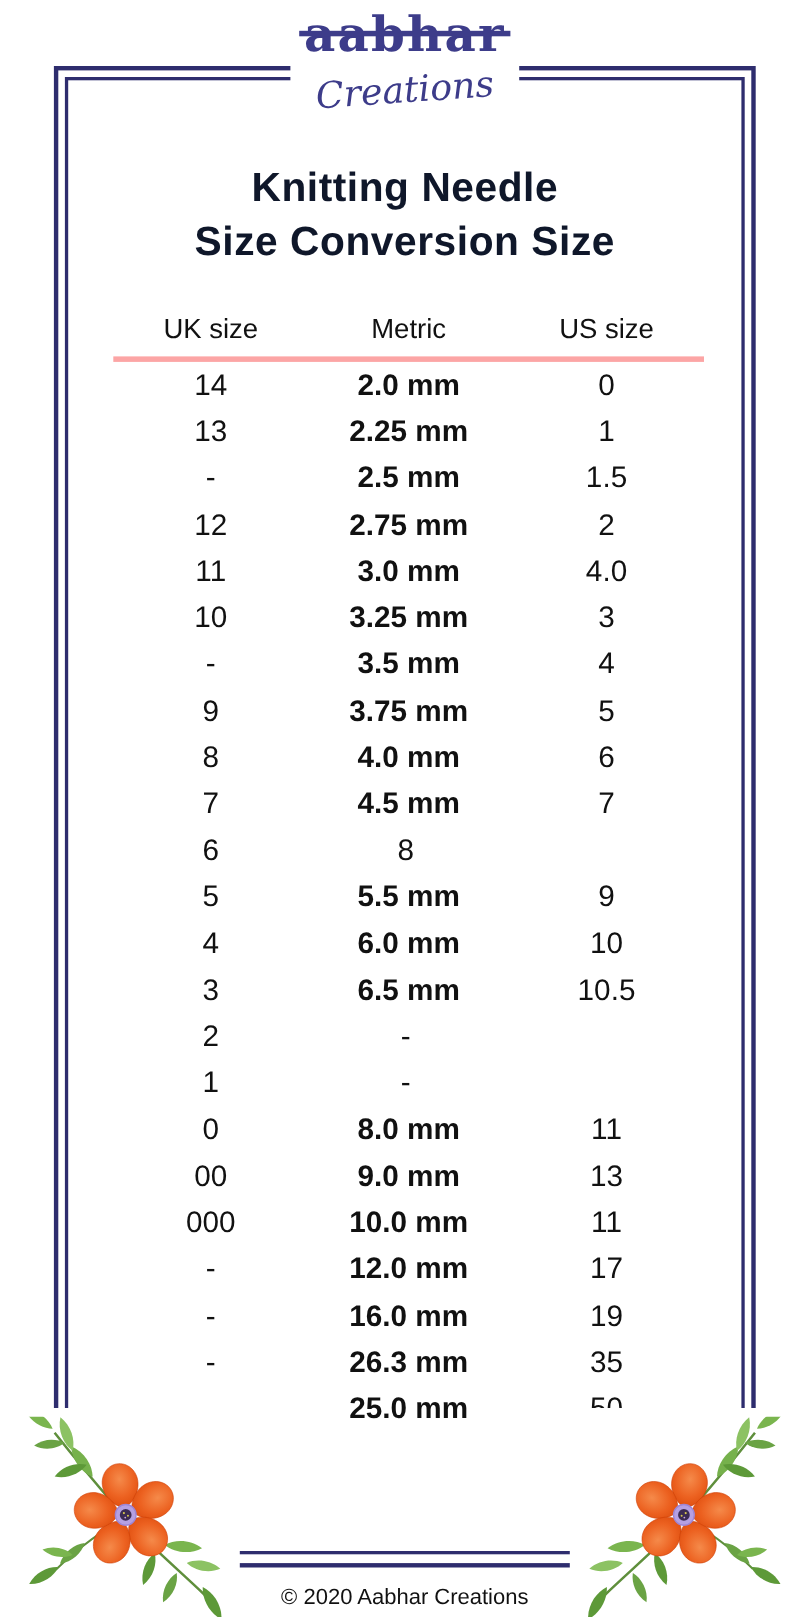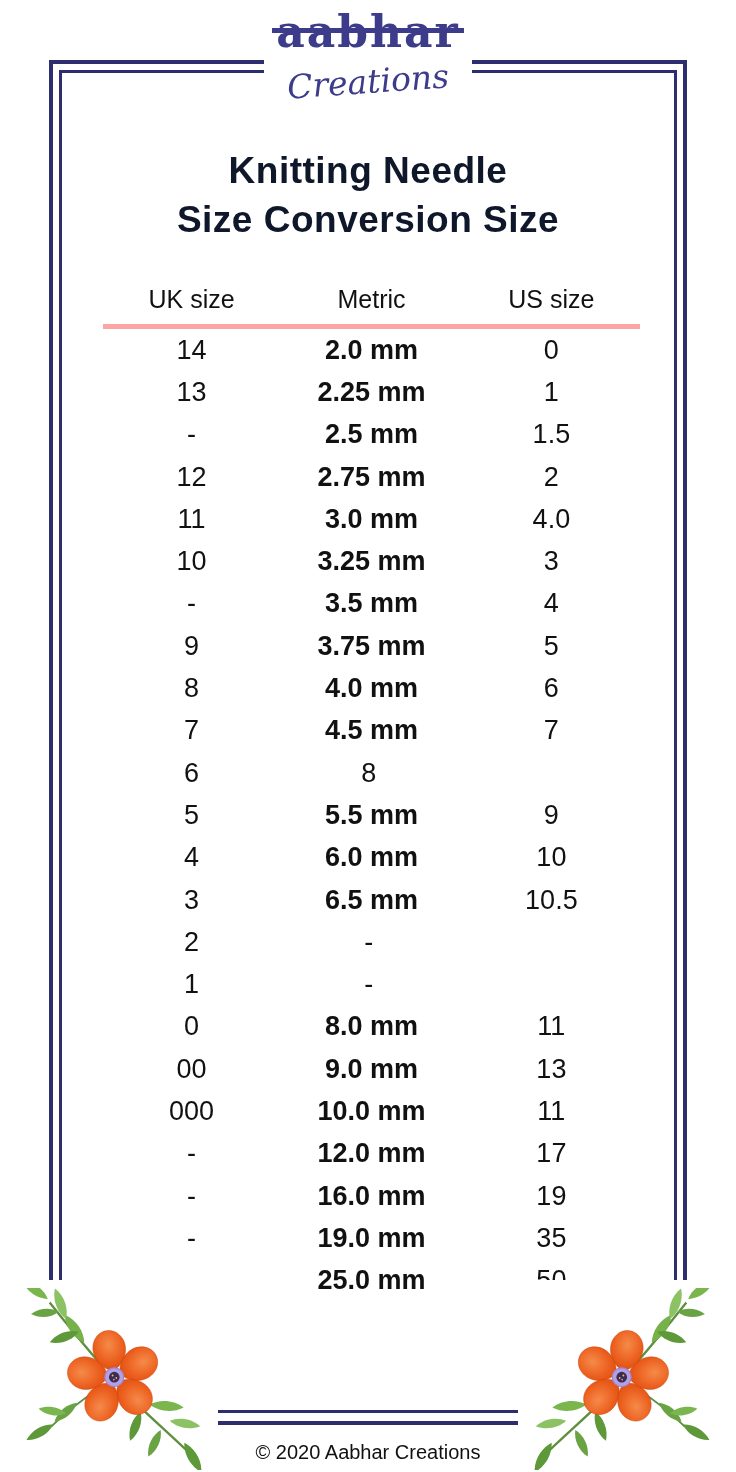--- a/index.html
+++ b/index.html
@@ -206,21 +206,21 @@
         <div class="col-metric metric">12.0 mm</div>
         <div class="col-us us">17</div>
       </div>
       <div class="row">
         <div class="col-uk uk">-</div>
         <div class="col-metric metric">16.0 mm</div>
         <div class="col-us us">19</div>
       </div>
       <div class="row">
         <div class="col-uk uk">-</div>
-        <div class="col-metric metric">19.0 mm</div>
+        <div class="col-metric metric">26.3 mm</div>
         <div class="col-us us">35</div>
       </div>
       <div class="row">
         <div class="col-uk uk">-</div>
         <div class="col-metric metric">25.0 mm</div>
         <div class="col-us us">50</div>
       </div>
     </div>
 </div>
 

